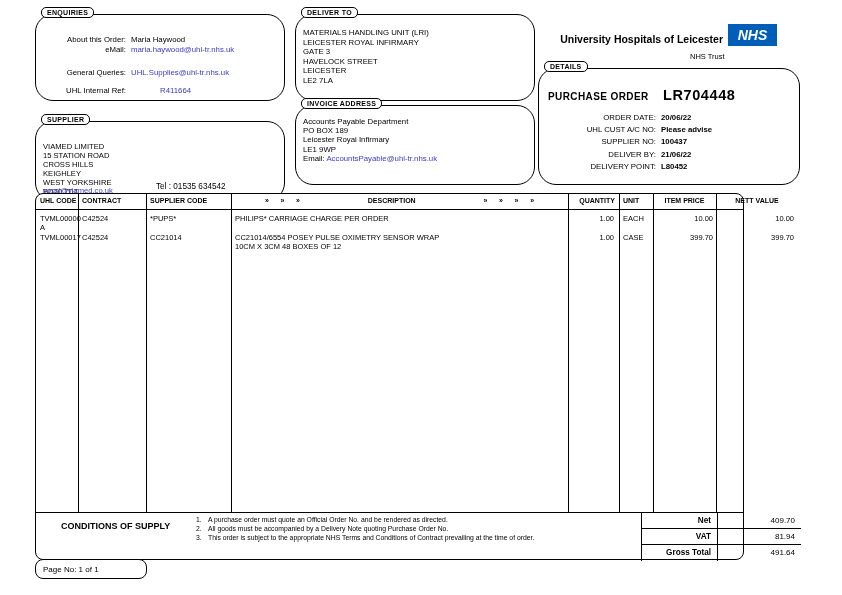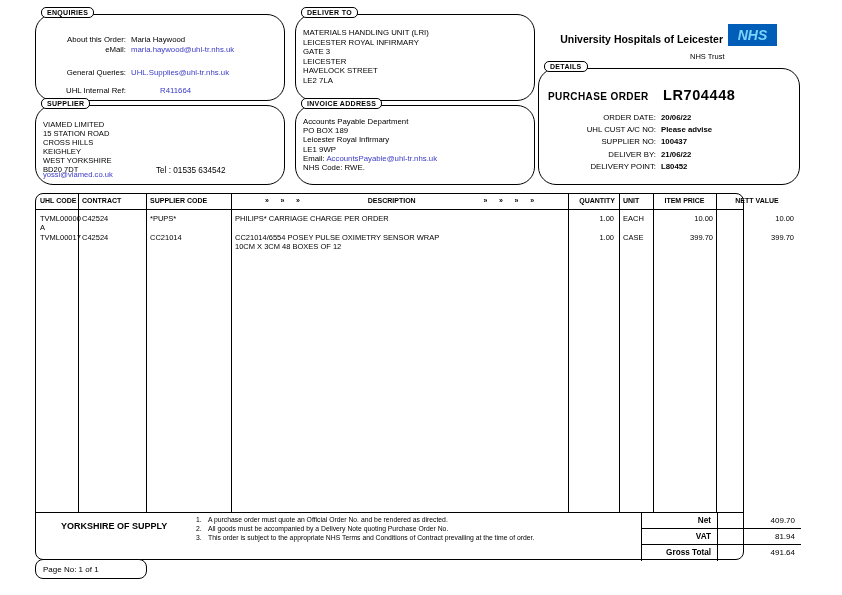--- a/index.html
+++ b/index.html
@@ -13,25 +13,25 @@
   
   .enquiries{left:35px;top:14px;width:250px;height:87px;}
   .enq-row{position:absolute;left:6px;display:flex;white-space:nowrap;}
   .enq-lbl{width:84px;text-align:right;margin-right:5px;}
   .enq-r1{top:20px;}.enq-r2{top:30px;}.enq-r3{top:53px;}.enq-r4{top:71px;gap:29px;}
   
   .deliver{left:295px;top:14px;width:240px;height:87px;padding:13px 0 0 7px;}
   .addr-line{font-size:7.8px;line-height:9.6px;white-space:nowrap;}
   
   .org-name{position:absolute;left:520px;top:33px;width:203px;text-align:right;font-size:10.5px;font-weight:bold;}
-  .nhs-logo{position:absolute;left:728px;top:24px;width:49px;height:22px;background:#005EB8;color:#7dd3fc;
+  .nhs-logo{position:absolute;left:728px;top:24px;width:49px;height:22px;background:#005EB8;color:#ffffff;
             display:flex;align-items:center;justify-content:center;font-size:14px;font-weight:bold;font-style:italic;}
   .nhs-trust{position:absolute;left:690px;top:52px;font-size:7.5px;}
   
-  .supplier{left:35px;top:105px;width:250px;height:80px;padding:14px 0 0 7px;}
+  .supplier{left:35px;top:121px;width:250px;height:80px;padding:20px 0 0 7px;}
   .sup-line{font-size:7.6px;line-height:9px;white-space:nowrap;}
   .sup-email{position:absolute;left:7px;top:64px;font-size:7.6px;}
   .sup-tel{position:absolute;left:120px;top:60px;font-size:8.2px;}
   
   .invoice{left:295px;top:105px;width:240px;height:80px;padding:11px 0 0 7px;}
   .inv-line{font-size:7.8px;line-height:9.2px;white-space:nowrap;}
   
   .details{left:538px;top:68px;width:262px;height:117px;}
   .po-title{position:absolute;left:9px;top:22px;font-size:10px;font-weight:bold;letter-spacing:.4px;}
   .po-number{position:absolute;left:124px;top:18px;font-size:14.5px;font-weight:bold;letter-spacing:.6px;}
@@ -101,22 +101,22 @@
       <span class="enq-lbl">UHL Internal  Ref:</span>
       <span class="link">R411664</span>
     </div>
   </div>
 
   <div class="box deliver">
     <span class="box-label">DELIVER TO</span>
     <div class="addr-line">MATERIALS HANDLING UNIT (LRI)</div>
     <div class="addr-line">LEICESTER ROYAL INFIRMARY</div>
     <div class="addr-line">GATE 3</div>
+    <div class="addr-line">HAVELOCK STREET</div>
     <div class="addr-line">LEICESTER</div>
-    <div class="addr-line">HAVELOCK STREET</div>
     <div class="addr-line">LE2 7LA</div>
   </div>
 
   <div class="org-name">University Hospitals of Leicester</div>
   <div class="nhs-logo">NHS</div>
   <div class="nhs-trust">NHS Trust</div>
 
   <div class="box supplier">
     <span class="box-label">SUPPLIER</span>
     <div class="sup-line">VIAMED LIMITED</div>
@@ -133,21 +133,20 @@
     <span class="box-label">INVOICE ADDRESS</span>
     <div class="inv-line">Accounts Payable Department</div>
     <div class="inv-line">PO BOX 189</div>
     <div class="inv-line">Leicester Royal Infirmary</div>
     <div class="inv-line">LE1 9WP</div>
     <div class="inv-line">
       <span>Email:</span>
       <span> </span>
       <span class="link">AccountsPayable@uhl-tr.nhs.uk</span>
     </div>
-    <div class="inv-line">NHS Code: RWE.</div>
   </div>
 
   <div class="box details">
     <span class="box-label">DETAILS</span>
     <div class="po-title">PURCHASE ORDER</div>
     <div class="po-number">LR704448</div>
     <div class="det-fields">
       <div class="det-row">
         <span class="det-lbl">ORDER DATE:</span>
         <span class="det-val">20/06/22</span>
@@ -208,21 +207,21 @@
     <div class="td c-uhl r2">TVML00017</div>
     <div class="td c-contract r2">C42524</div>
     <div class="td c-supcode r2">CC21014</div>
     <div class="td c-desc r2">CC21014/6554 POSEY PULSE OXIMETRY SENSOR WRAP</div>
     <div class="td c-desc r2b">10CM X 3CM 48 BOXES OF 12</div>
     <div class="td c-qty r2">1.00</div>
     <div class="td c-unit r2">CASE</div>
     <div class="td c-price r2">399.70</div>
     <div class="td c-nett r2">399.70</div>
 
-    <div class="cond-title">YORKSHIRE OF SUPPLY</div>
+    <div class="cond-title">CONDITIONS OF SUPPLY</div>
     <div class="cond-list">
       <div class="cond-item">
         <span class="cond-num">1.</span>
         <span class="cond-text">A purchase order must quote an Official Order No. and be rendered as directed.</span>
       </div>
       <div class="cond-item">
         <span class="cond-num">2.</span>
         <span class="cond-text">All goods must be accompanied by a Delivery Note quoting Purchase Order No.</span>
       </div>
       <div class="cond-item">

